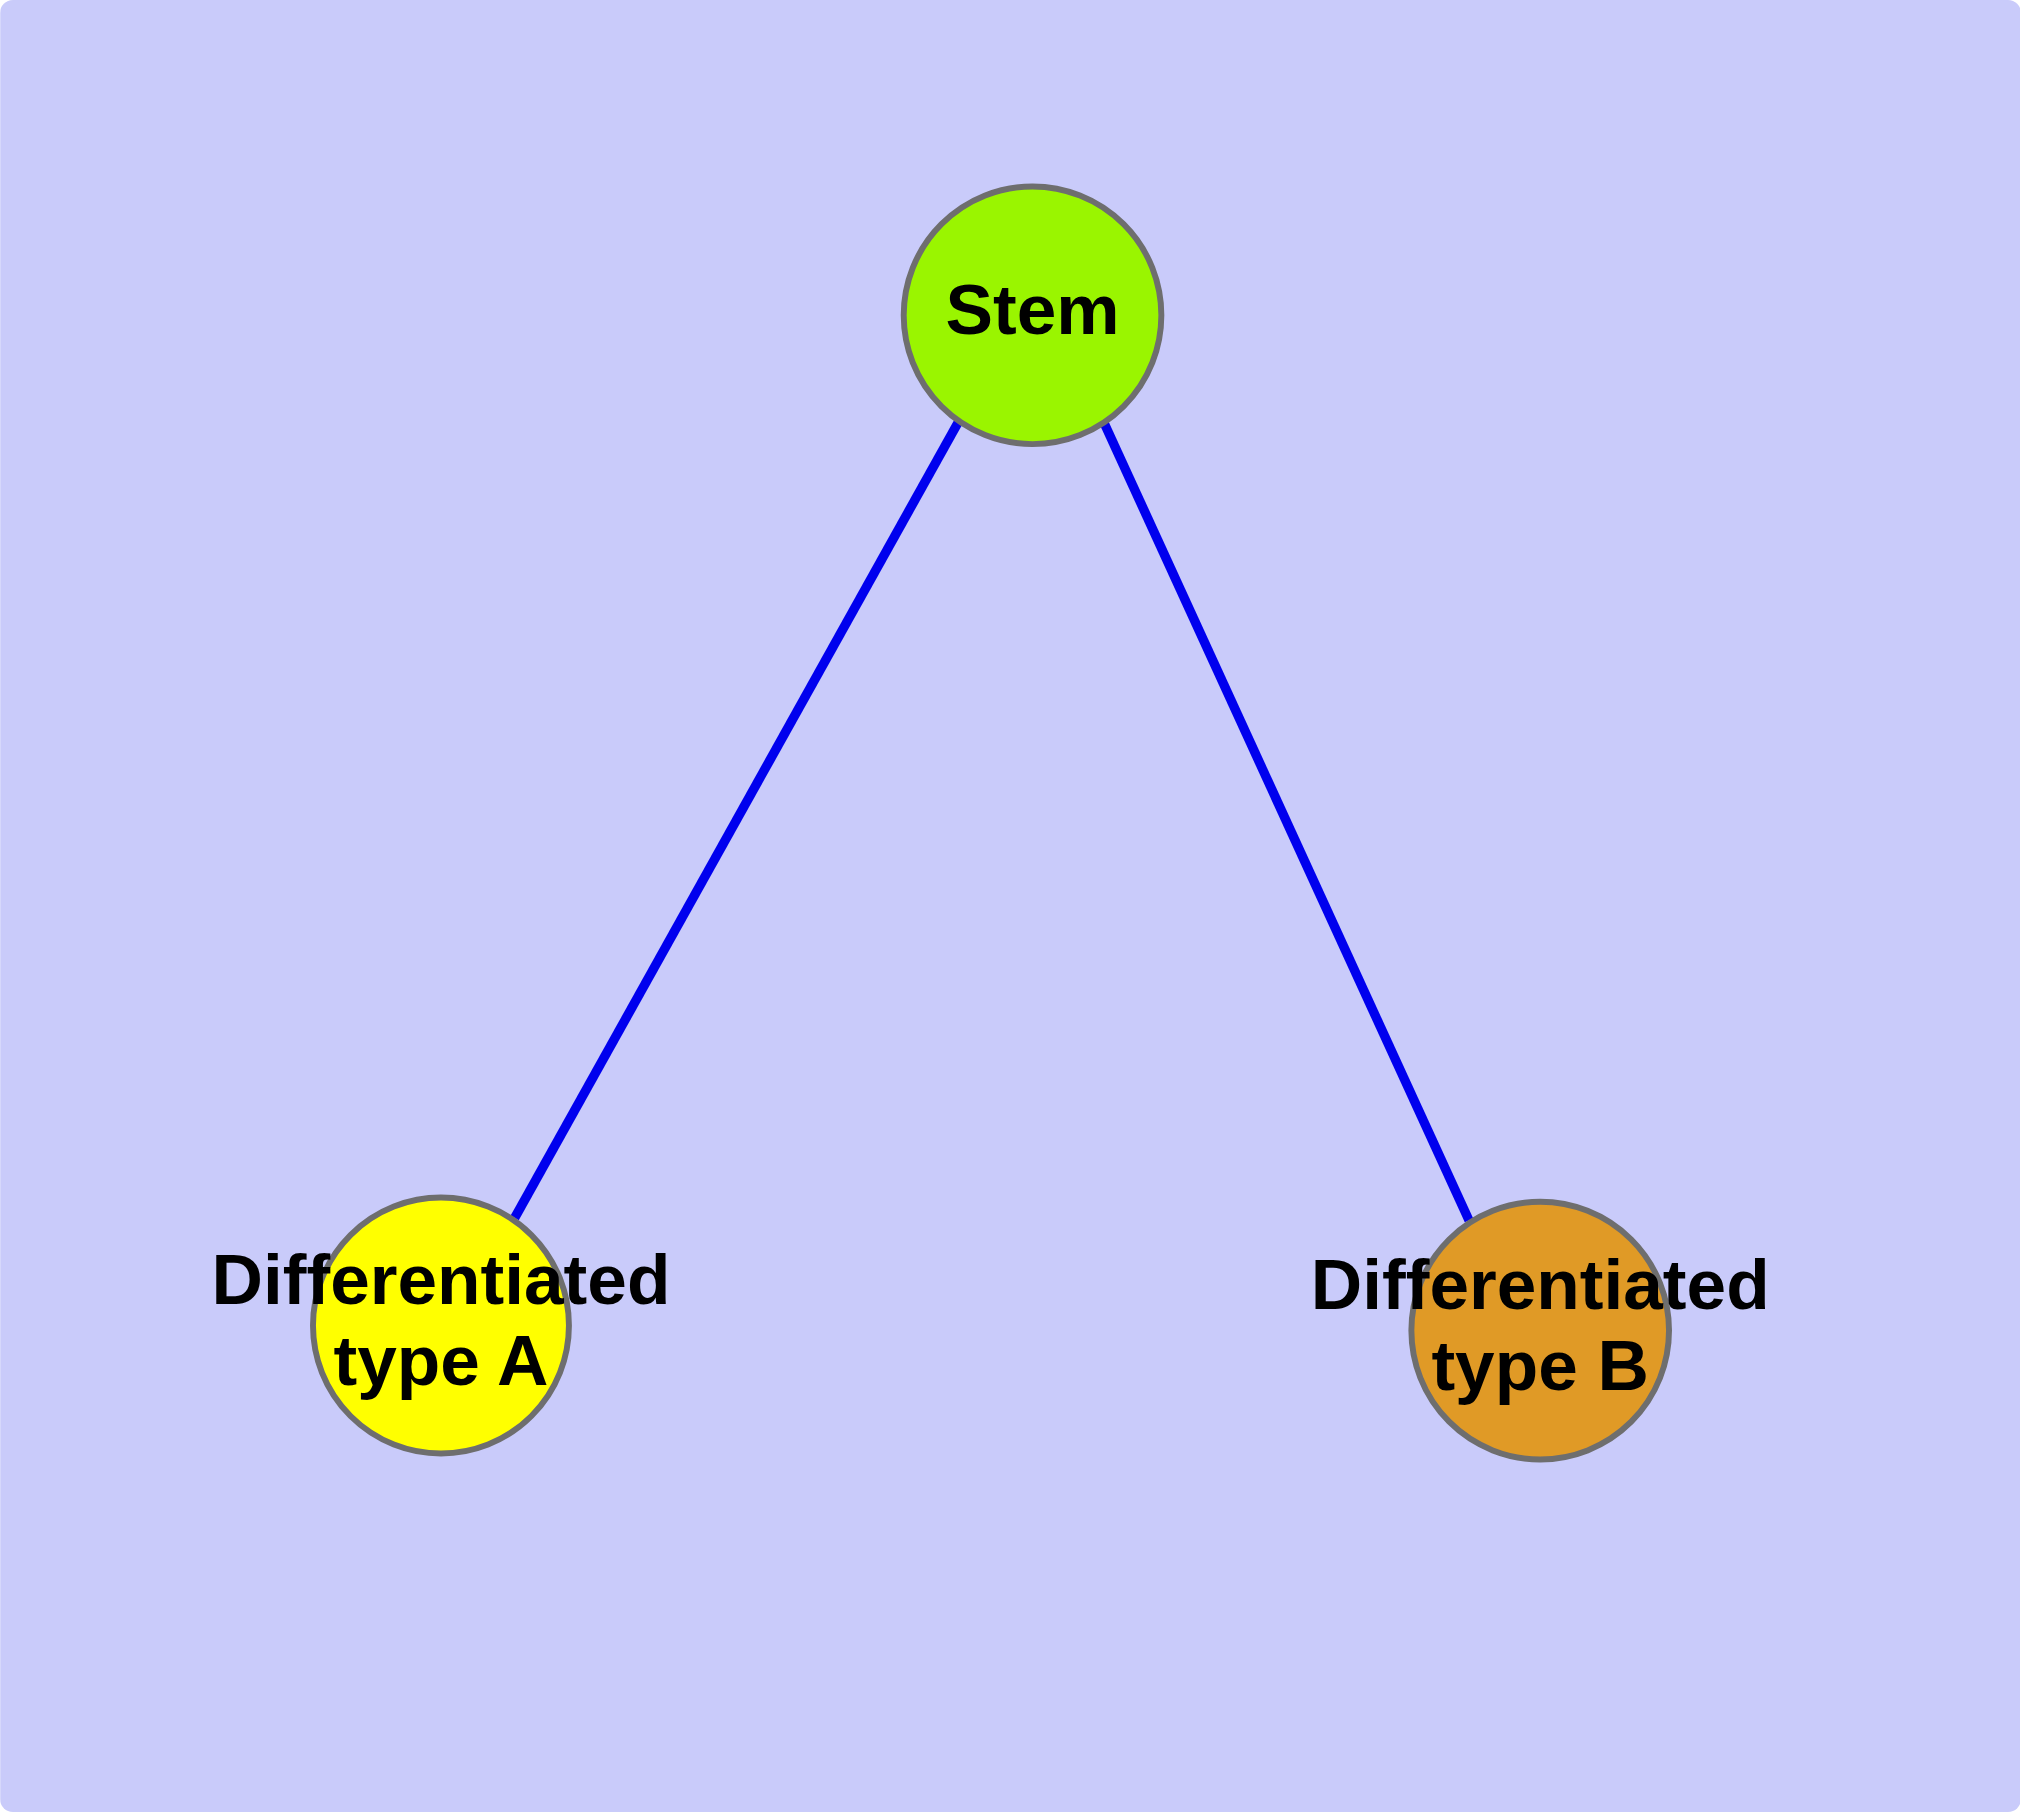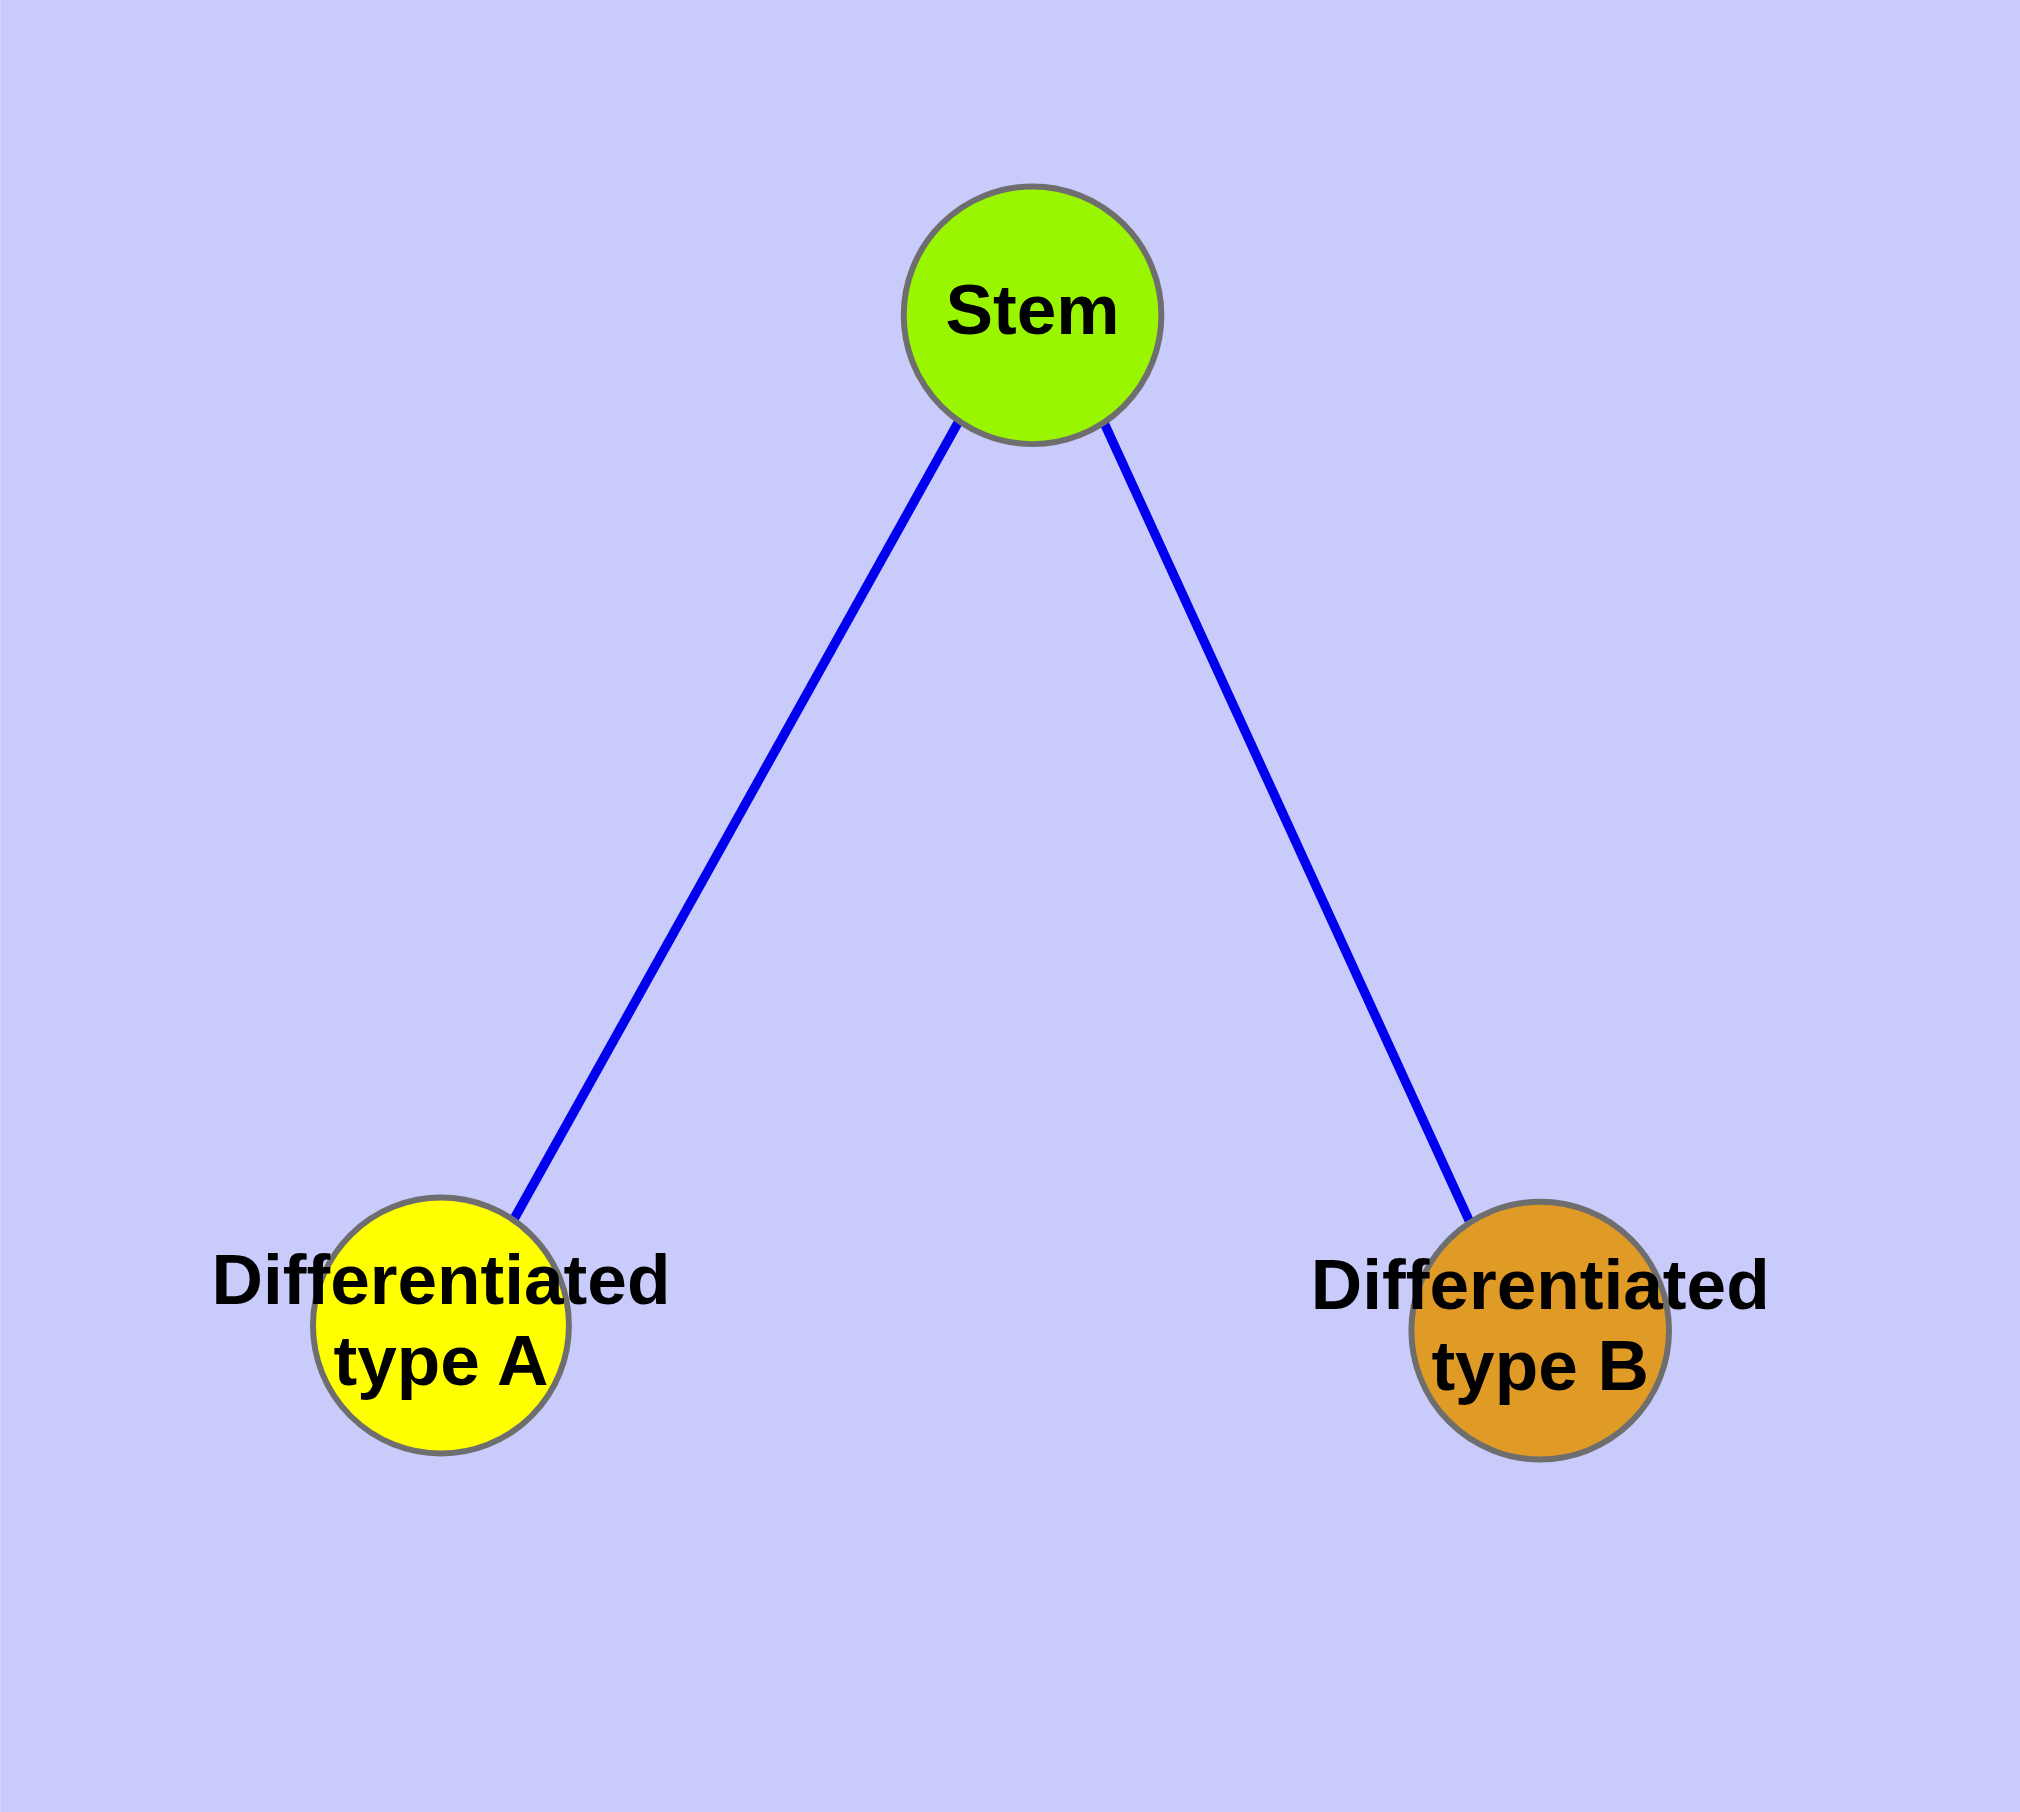--- a/index.html
+++ b/index.html
@@ -7,20 +7,21 @@
     margin: 0;
     padding: 0;
     background: #ffffff;
   }
   #canvas {
     position: relative;
     width: 2021px;
     height: 1812px;
     overflow: hidden;
     font-family: "Liberation Sans", sans-serif;
+    border-radius: 13px;
   }
   #graph-svg {
     position: absolute;
     top: 0;
     left: 0;
     width: 2021px;
     height: 1812px;
     display: block;
   }
   .node-label {

